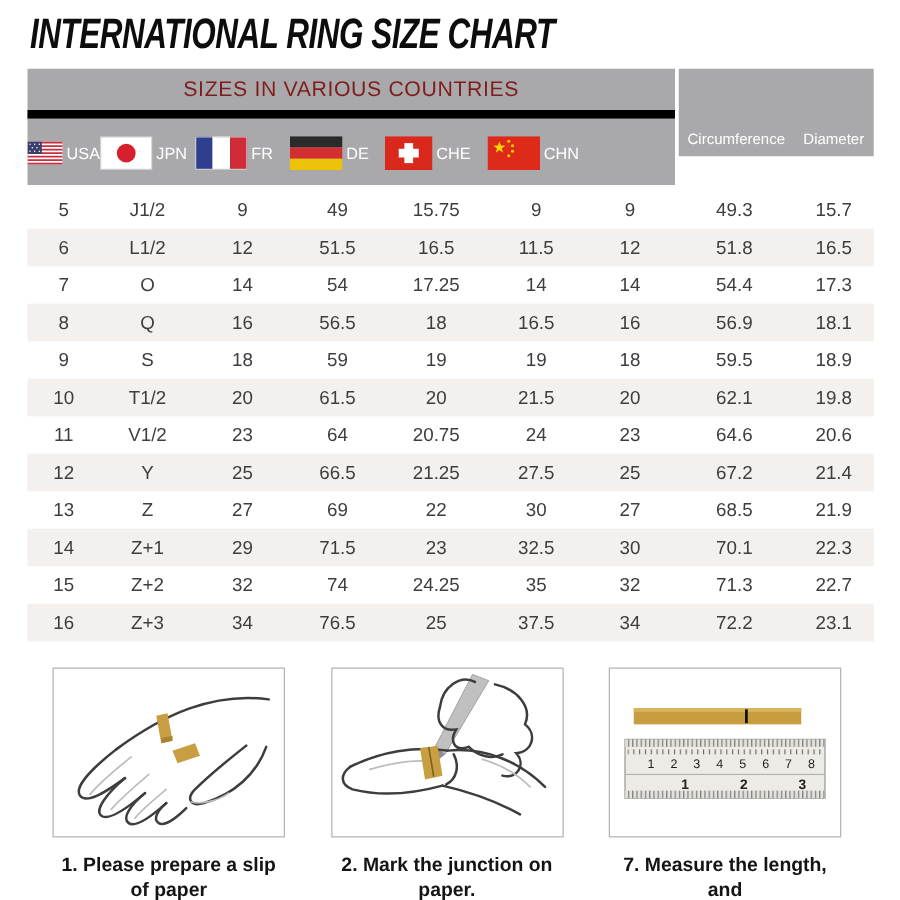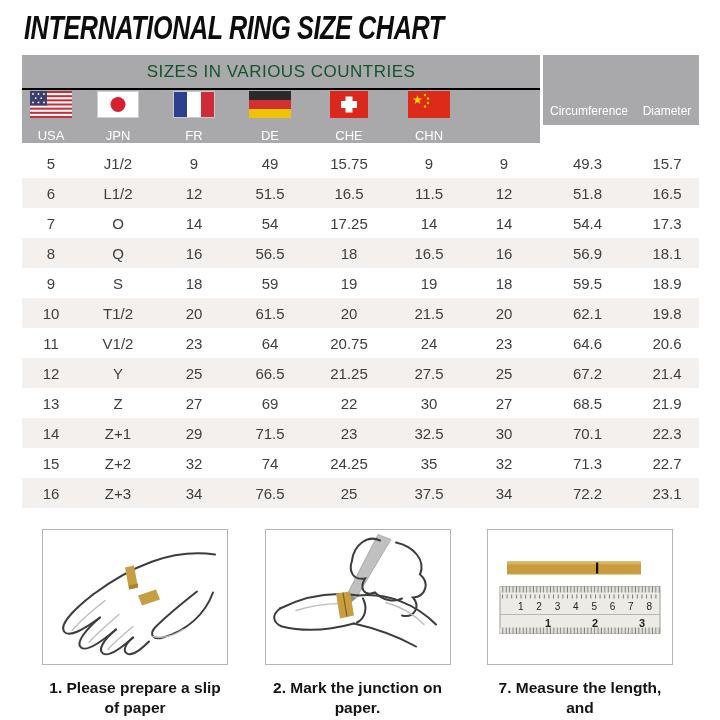--- a/index.html
+++ b/index.html
@@ -12,29 +12,29 @@
     margin:8px 0 0 24px;height:38px;line-height:38px;
     font-size:34px;font-weight:bold;font-style:italic;letter-spacing:-0.5px;
     color:#0d0d0d;white-space:nowrap;
     transform:scaleX(0.74);transform-origin:left center;
   }
   .chart{width:677px;margin:9px 0 0 22px;}
   .thead{display:flex;gap:3px;}
   .thead-left{width:518px;}
   .thead-right{width:156px;}
   .group-title{
-    background:#a9a9ab;color:#14532d;height:33px;line-height:33px;text-align:center;
-    font-size:17px;letter-spacing:0.5px;border-bottom:2px solid #000000;font-weight:normal;
+    background:#a9a9ab;color:#7f1d1d;height:33px;line-height:33px;text-align:center;
+    font-size:17px;letter-spacing:0.5px;border-bottom:7px solid #000000;font-weight:normal;
   }
   .thead-right .group-title{font-size:15px;letter-spacing:0.2px;}
   .flags-row{
     background:#a9a9ab;height:53px;
     display:grid;grid-template-columns:58px 76px 76px 76px 82px 78px 72px;
   }
-  .fcell{display:flex;flex-direction:column;align-items:center;justify-content:space-between;gap:3px;padding-top:1px;}
+  .fcell{display:flex;flex-direction:row;align-items:center;justify-content:flex-start;gap:3px;padding-top:1px;}
   .flag{display:block;}
   .flabel{color:#fff;font-size:13px;}
   .len-row{
     background:#a9a9ab;height:70px;box-sizing:border-box;
     display:grid;grid-template-columns:92px 64px;align-items:end;padding-bottom:7px;
     color:#fff;font-size:12px;text-align:center;
   }
   .tbody{margin-top:5px;}
   .trow{
     display:grid;grid-template-columns:58px 76px 76px 76px 82px 78px 72px 95px 64px;

